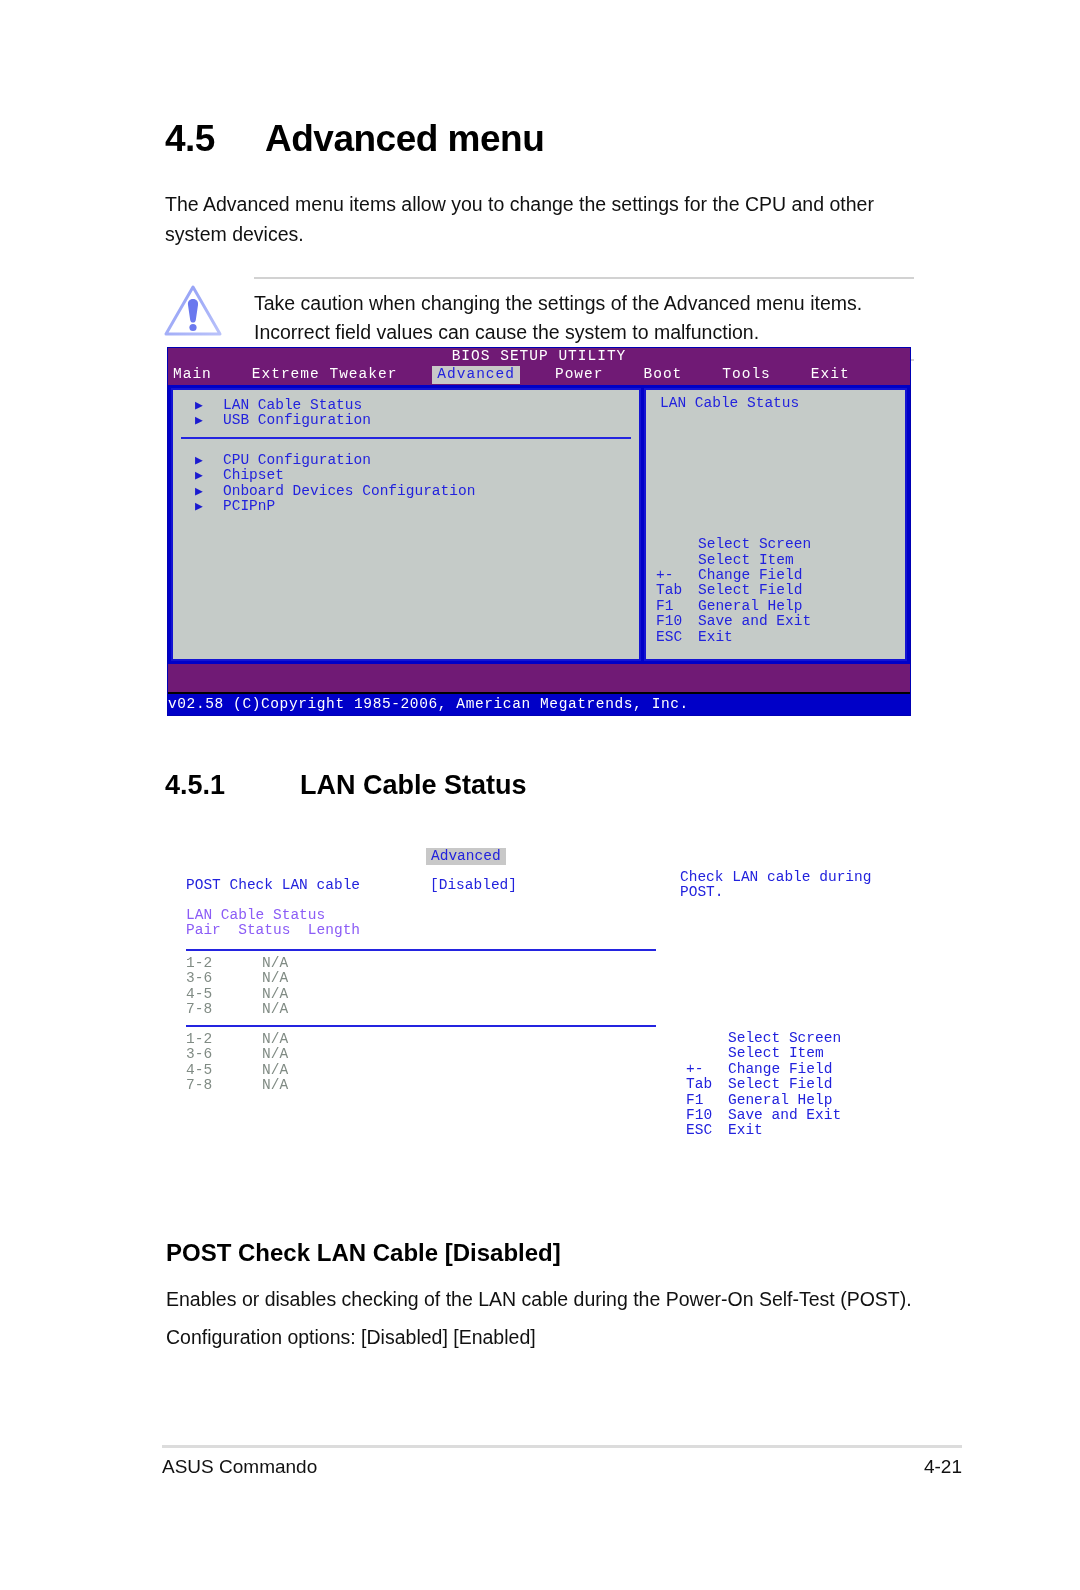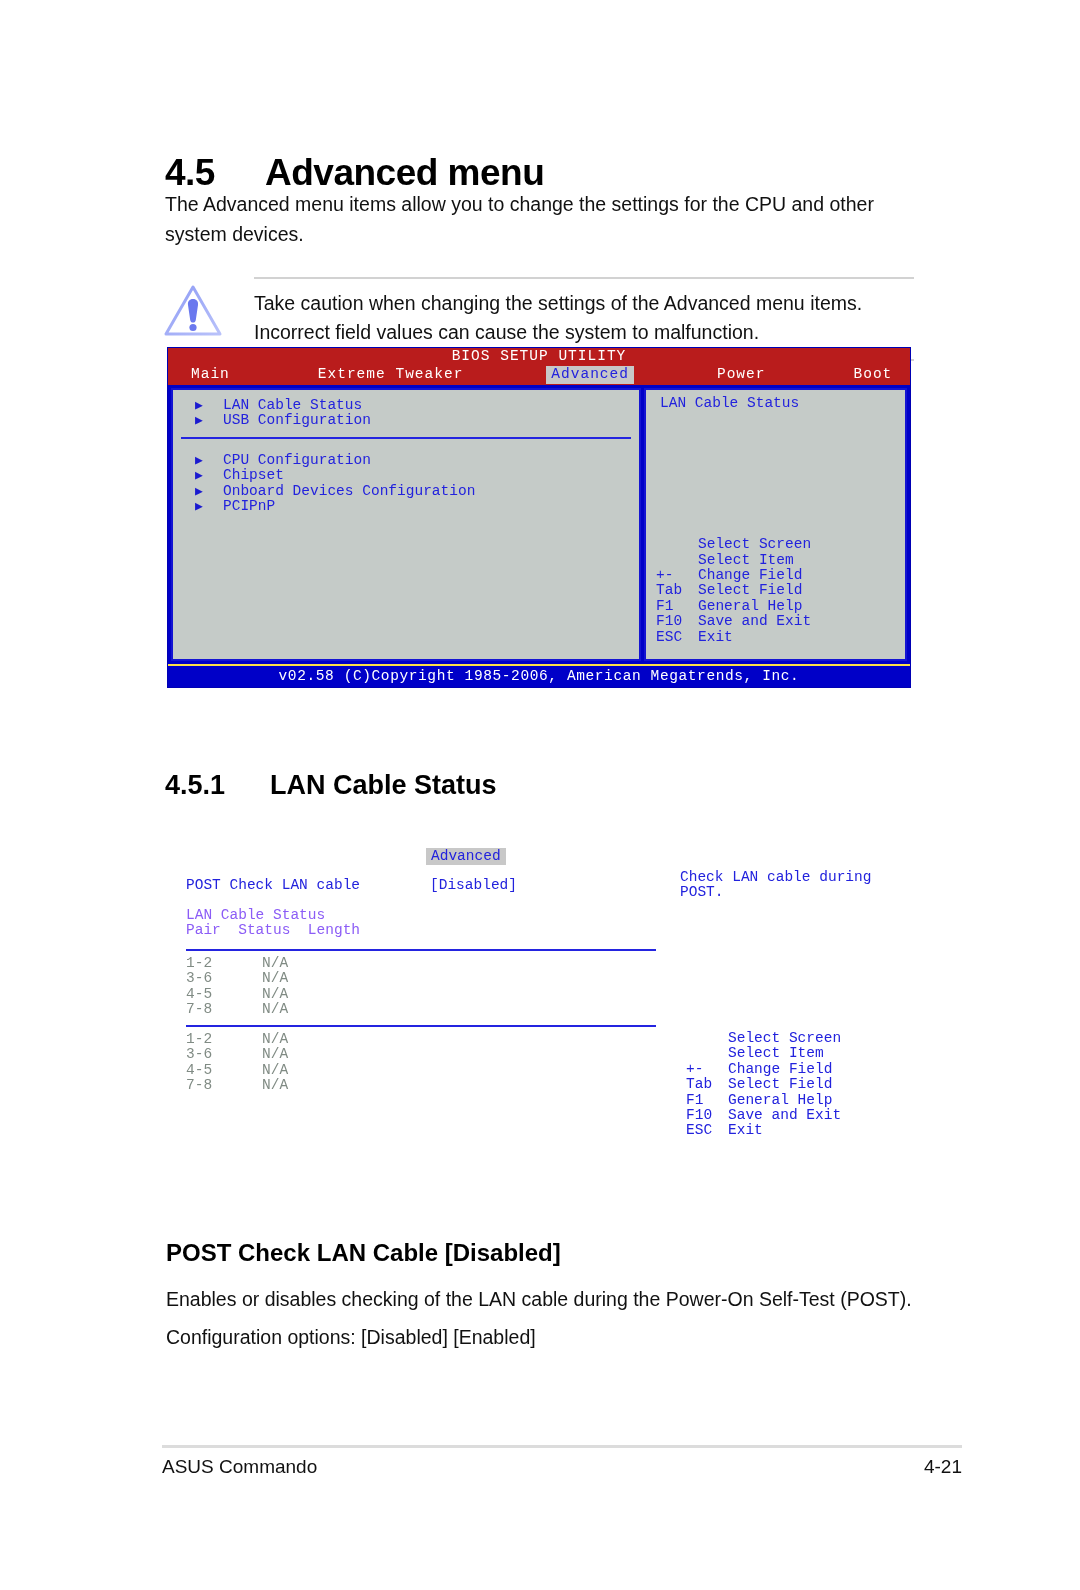--- a/index.html
+++ b/index.html
@@ -28,21 +28,21 @@
   .sec-head {
     position: absolute;
     left: 165px;
     top: 118px;
     display: flex;
     align-items: baseline;
     font-weight: bold;
     font-size: 37px;
     letter-spacing: -0.5px;
   }
-  .sec-head .num { width: 100px; margin-top: 34px; }
+  .sec-head .num { width: 100px; }
   .sec-head .ttl { }
 
   
   .intro {
     position: absolute;
     left: 165px;
     top: 189px;
     width: 755px;
     font-size: 19.5px;
     line-height: 30px;
@@ -76,42 +76,40 @@
     line-height: 29px;
     color: #111;
   }
 
   
   .bios {
     position: absolute;
     left: 167px;
     top: 347px;
     width: 742px;
-    background: #b91c1c;
+    background: #701a75;
     border: 1px solid #0000b4;
     font-family: "Liberation Mono", "DejaVu Sans Mono", monospace;
     font-size: 14.5px;
     line-height: 15.4px;
   }
   .bios-title {
     color: #ffffff;
     text-align: center;
     height: 17px;
     line-height: 17px;
     letter-spacing: 1px;
     font-size: 14.5px;
   }
   .bios-tabs {
     display: flex;
     align-items: center;
     height: 20px;
-    padding-left: 18px;
     color: #ffffff;
     letter-spacing: 1px;
-    gap: 48px;
   }
   .bios-tabs .tab {
     padding: 1px 5px;
     margin-right: 30px;
     white-space: nowrap;
   }
   .bios-tabs .tab.active {
     background: #c8c8c8;
     color: #2222dd;
   }
@@ -133,25 +131,26 @@
     flex: 1;
     background: #c5cbc8;
     border: 2px solid #1414d2;
     min-height: 263px;
     position: relative;
     padding: 6px 0 0 0;
   }
   .bios-foot {
     background: #0000c8;
     color: #ffffff;
-    text-align: center;
+    text-align: left;
     height: 21px;
     line-height: 21px;
     letter-spacing: 0.6px;
-    border-top: 2px solid #fde047;
+    border-top: 2px solid #000000;
+    margin-top: 28px;
   }
 
   .menu-list { padding: 2px 0 0 22px; }
   .menu-row {
     display: flex;
     align-items: baseline;
     color: #2222dd;
     height: 15.4px;
     white-space: pre;
   }
@@ -188,20 +187,21 @@
 
   
   .sub-head {
     position: absolute;
     left: 165px;
     top: 770px;
     display: flex;
     align-items: baseline;
     font-weight: bold;
     font-size: 27px;
+    gap: 30px;
   }
   .sub-head .num { width: 105px; }
 
   
   .bios2 {
     position: absolute;
     left: 186px;
     top: 845px;
     width: 710px;
     height: 300px;

